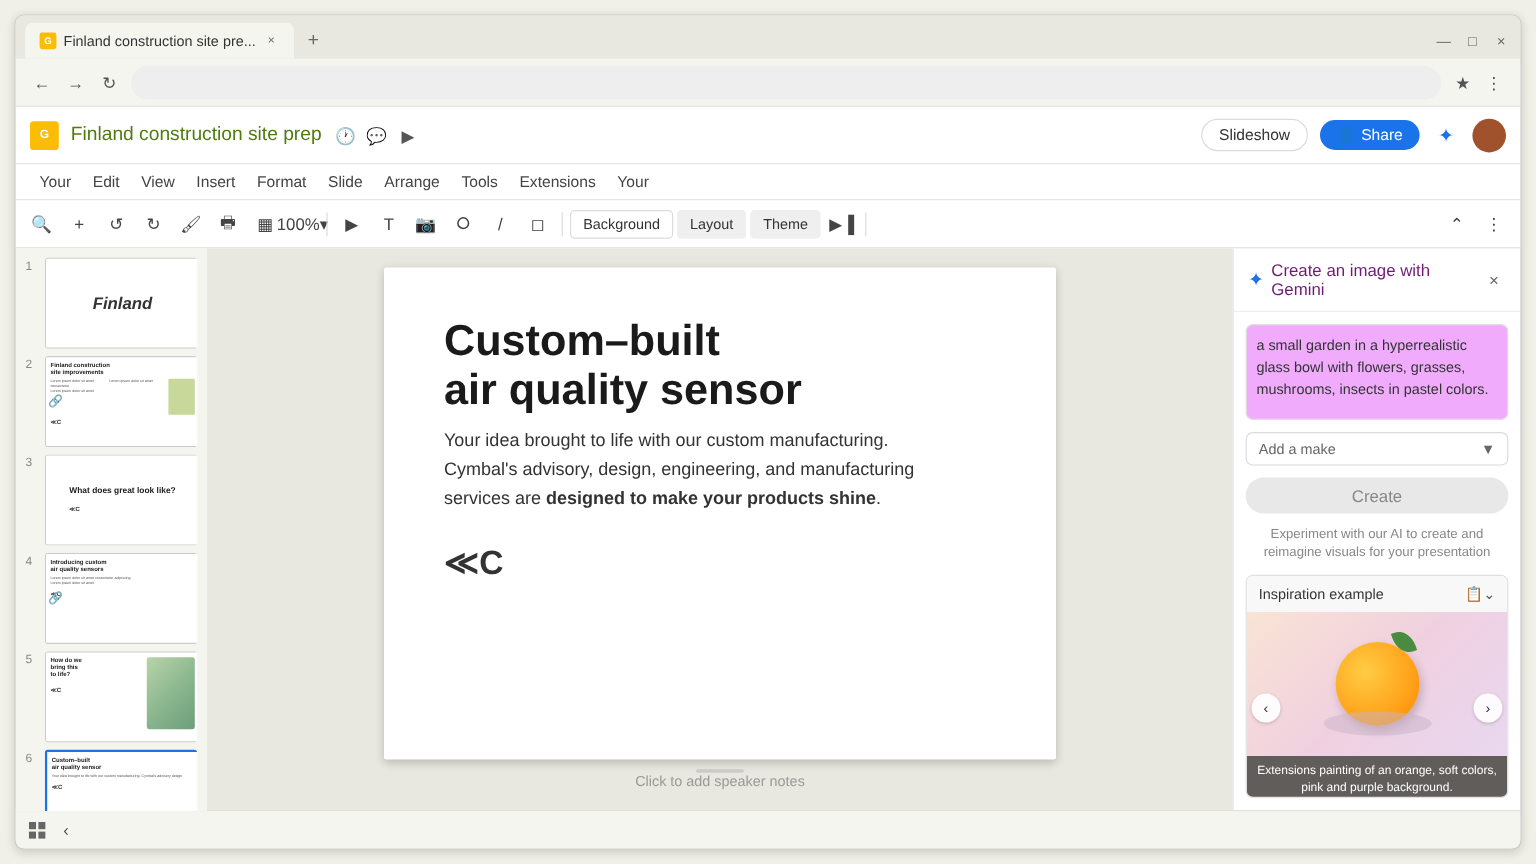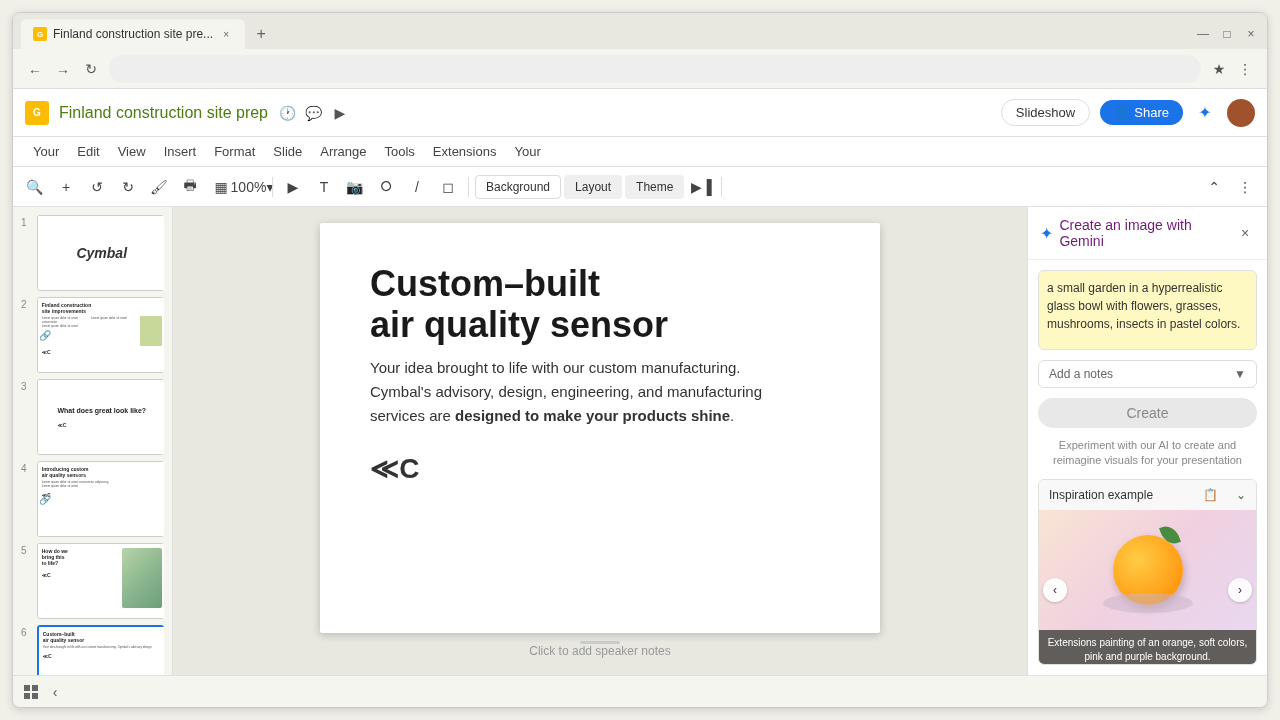--- a/index.html
+++ b/index.html
@@ -432,21 +432,21 @@
 
     .gemini-body {
       flex: 1;
       overflow-y: auto;
       padding: 10px;
       display: flex;
       flex-direction: column;
       gap: 10px;
     }
     .gemini-textarea {
-      background: #fef9c3;
+      background: #f0abfc;
       border: 1px solid #e0e0e0;
       border-radius: 6px;
       padding: 8px;
       font-size: 12px;
       color: #333;
       min-height: 80px;
       line-height: 1.5;
     }
     .gemini-style-selector {
       background: #fff;
@@ -480,21 +480,21 @@
     .inspiration-section {
       border: 1px solid #e0e0e0;
       border-radius: 6px;
       overflow: hidden;
     }
     .inspiration-header {
       display: flex;
       align-items: center;
       padding: 8px 10px;
       background: #f8f8f8;
-      gap: 18px;
+      gap: 0;
       font-size: 12px;
       color: #333;
       font-weight: 500;
     }
     .inspiration-header-spacer { flex: 1; }
     .inspiration-image-container {
       position: relative;
       background: #f0e8e0;
     }
     .inspiration-image {
@@ -702,21 +702,21 @@
   </div>
 
   <div class="main-area">
 
     <div class="slides-panel">
 
       <div class="slide-thumb-row">
         <div class="slide-num-col">1</div>
         <div class="slide-thumb">
           <div class="slide-img thumb1">
-            <span style="font-size:14px; font-weight:bold; font-style:italic; color:#333;">Cymbal</span>
+            <span style="font-size:14px; font-weight:bold; font-style:italic; color:#333;">Finland</span>
           </div>
         </div>
       </div>
 
       <div class="slide-thumb-row">
         <div class="slide-num-col">2</div>
         <div class="slide-thumb">
           <div class="slide-img" style="background:#fff; padding:4px; align-items:flex-start; justify-content:flex-start;">
             <div style="width:100%;">
               <div style="font-size:5px; font-weight:bold; color:#222; margin-bottom:2px;">Finland construction<br>site improvements</div>
@@ -813,21 +813,21 @@
       <div class="gemini-header">
         <span class="gemini-icon-star">✦</span>
         <span class="gemini-title">Create an image with Gemini</span>
         <div class="gemini-close">×</div>
       </div>
 
       <div class="gemini-body">
         <div class="gemini-textarea">a small garden in a hyperrealistic glass bowl with flowers, grasses, mushrooms, insects in pastel colors.</div>
 
         <div class="gemini-style-selector">
-          <span>Add a notes</span>
+          <span>Add a make</span>
           <span>▼</span>
         </div>
 
         <button class="btn-create">Create</button>
 
         <div class="gemini-hint">Experiment with our AI to create and reimagine visuals for your presentation</div>
 
         <div class="inspiration-section">
           <div class="inspiration-header">
             <span>Inspiration example</span>

